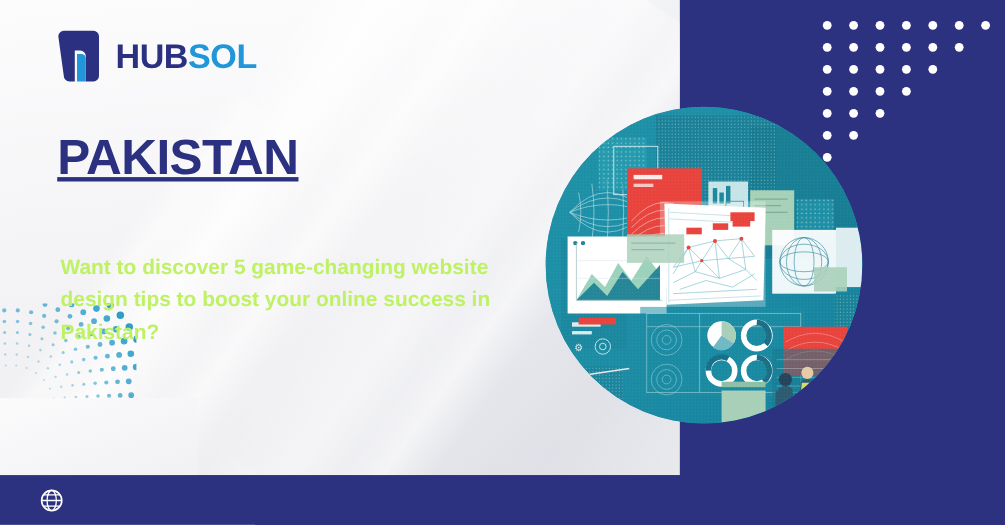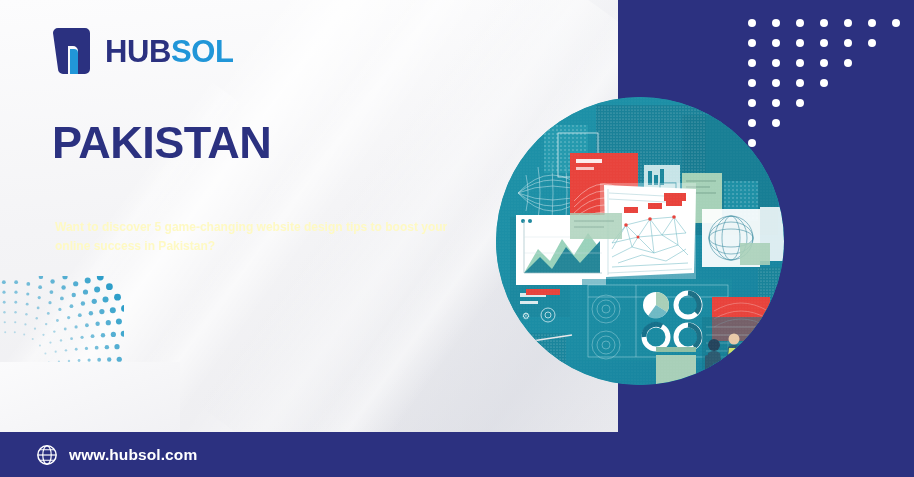--- a/index.html
+++ b/index.html
@@ -104,28 +104,28 @@
   .headline {
     position:absolute;
     left:52px; top:119px;
     color:#2b3180;
     font-size:45px;
     font-weight:bold;
     line-height:1.06;
     letter-spacing:-.5px;
     text-transform:uppercase;
   }
-  .headline .l2 { display:block; }
+  .headline .l2 { display:block;text-decoration:underline; }
 
   .subhead {
     position:absolute;
-    left:55px; top:218px;
+    left:55px; top:229px;
     width:430px;
-    color:#fef9c3;
-    font-size:12px;
+    color:#bef264;
+    font-size:19px;
     font-weight:bold;
     line-height:1.55;
   }
 
   
   .dot-grid {
     position:absolute;
     left:748px; top:13px;
   }
   .dot-row { display:flex; gap:0; }
@@ -859,16 +859,15 @@
 
   <div class="footer">
     <span>
       <svg class="globe-icon" viewBox="0 0 24 24" aria-hidden="true">
         <circle cx="12" cy="12" r="10" fill="none" stroke="#ffffff" stroke-width="1.6"></circle>
         <ellipse cx="12" cy="12" rx="4.6" ry="10" fill="none" stroke="#ffffff" stroke-width="1.3"></ellipse>
         <line x1="2" y1="12" x2="22" y2="12" stroke="#ffffff" stroke-width="1.3"></line>
         <path d="M4.2 6.4 h15.6 M4.2 17.6 h15.6" stroke="#ffffff" stroke-width="1.1" fill="none"></path>
       </svg>
     </span>
-    <span class="footer-url">www.hubsol.com</span>
   </div>
 
 </div>
 
 </body></html>

